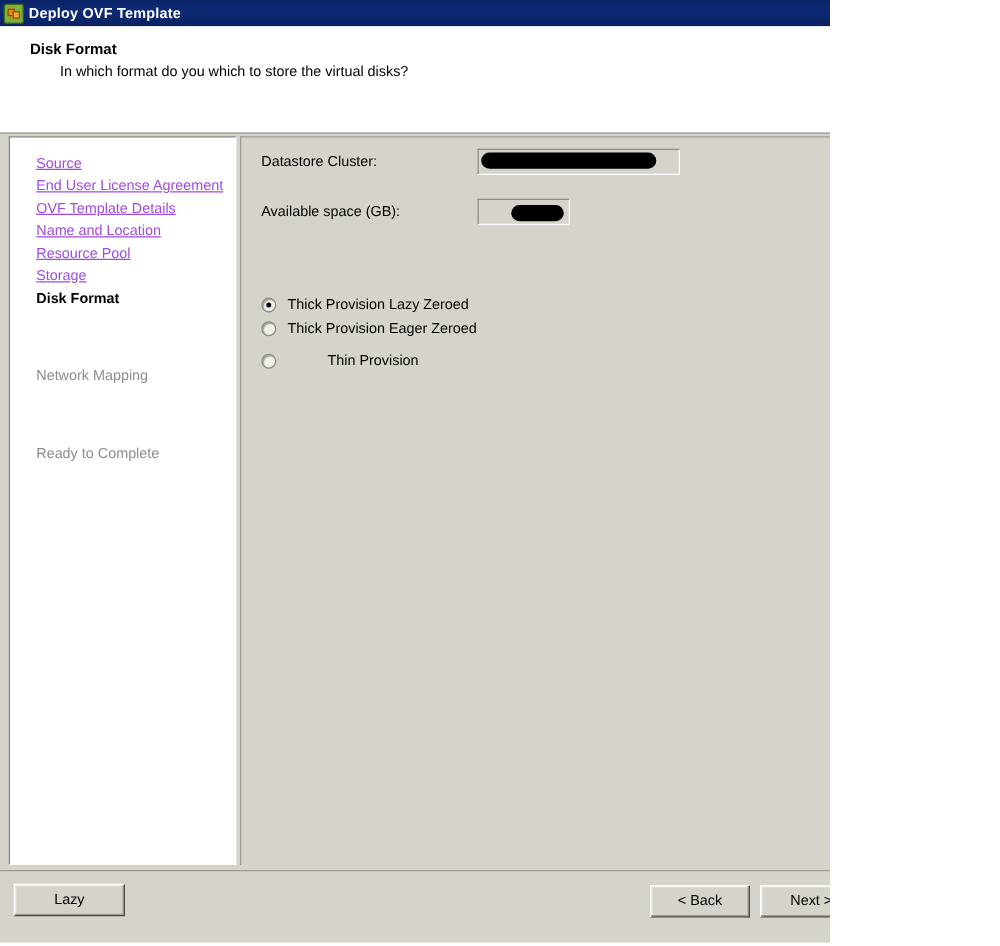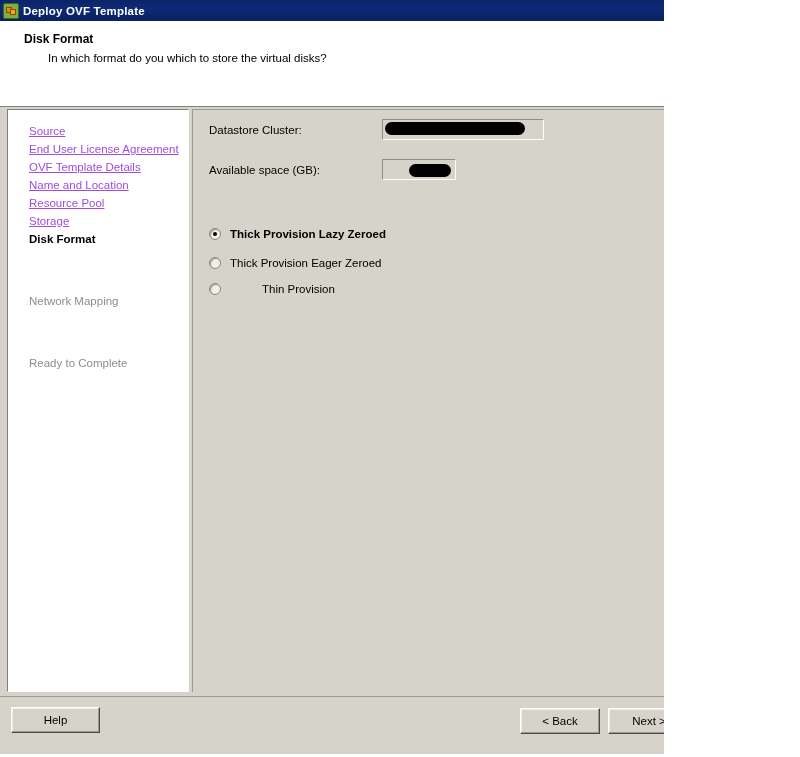--- a/index.html
+++ b/index.html
@@ -194,21 +194,21 @@
   .tf-space .redact     { left: 26px; top: 4px; width: 42px;  height: 13px; }
 
   
   .radio-row {
     position: absolute;
     left: 16px;
     display: flex;
     align-items: center;
     cursor: default;
   }
-  .rr1 { top: 118px; font-weight: bold; }
+  .rr1 { top: 128px; }
   .rr2 { top: 147px; }
   .rr3 { top: 173px; gap: 32px; }
   .radio {
     width: 12px; height: 12px;
     border-radius: 50%;
     background: #f0efea;
     border: 1px solid #8a8880;
     box-shadow: inset 1px 1px 1px rgba(110,108,100,0.65);
     box-sizing: border-box;
     position: relative;
@@ -353,21 +353,21 @@
       </div>
       <div class="radio-row rr3">
         <span class="radio"></span>
         <span class="radio-label">Thin Provision</span>
       </div>
 
     </div>
   </div>
 
   <div class="footer">
-    <button class="btn btn-help">Help</button>
+    <button class="btn btn-help">Lazy</button>
     <button class="btn btn-back">&lt; Back</button>
     <button class="btn btn-next">Next &gt;</button>
     <button class="btn btn-cancel">Cancel</button>
     <div class="grip"></div>
     <div class="bottom-strip"></div>
   </div>
 
 </div>
 
 </body></html>

